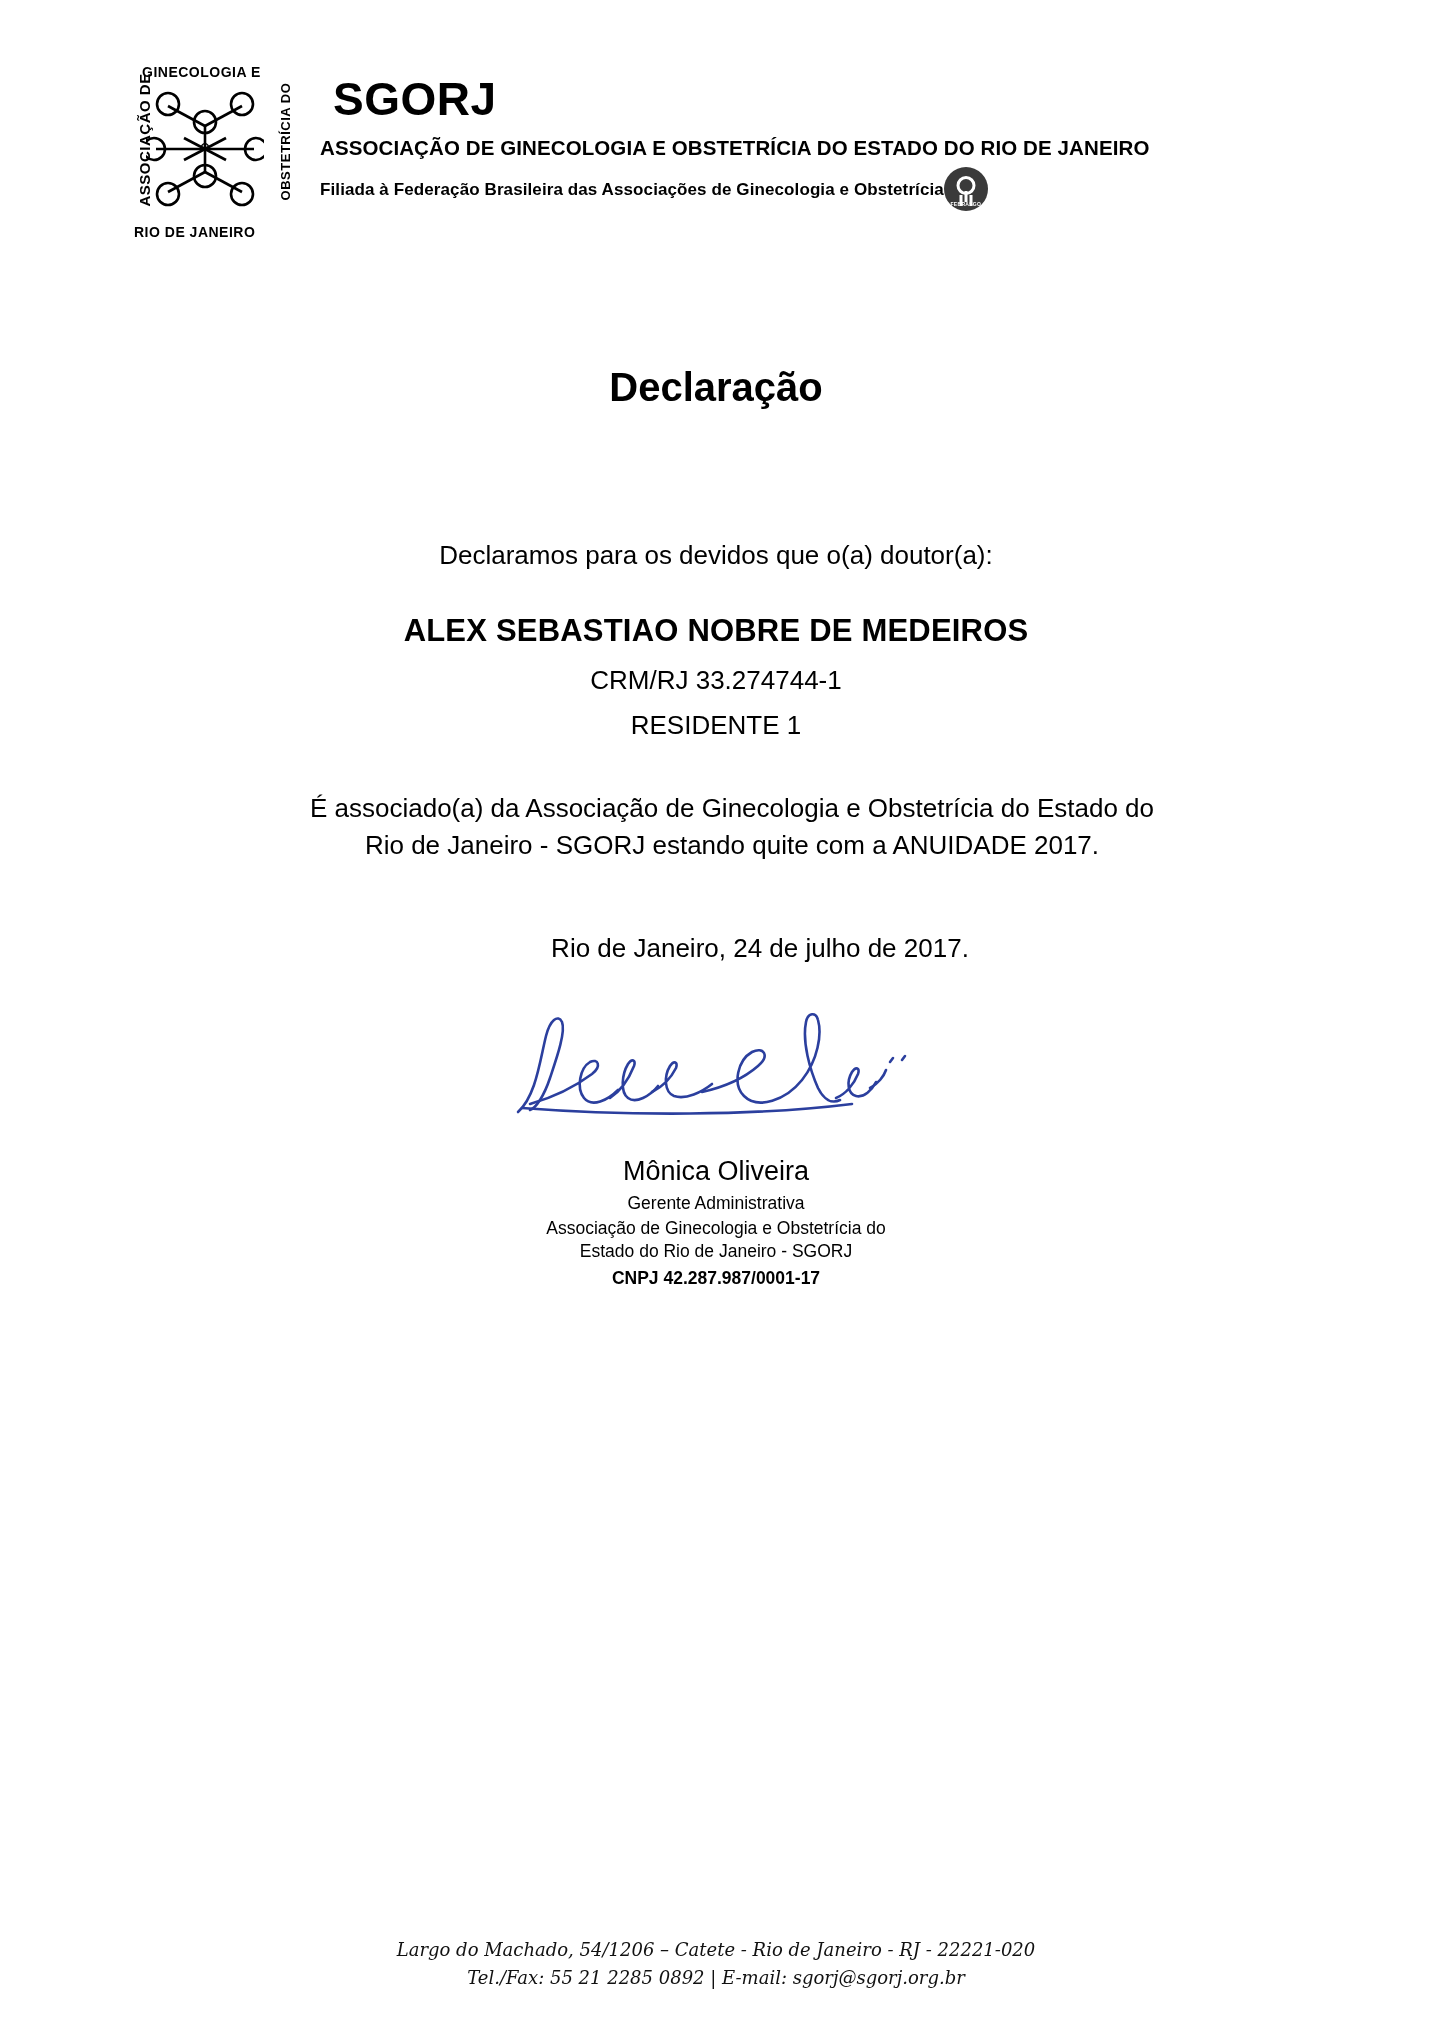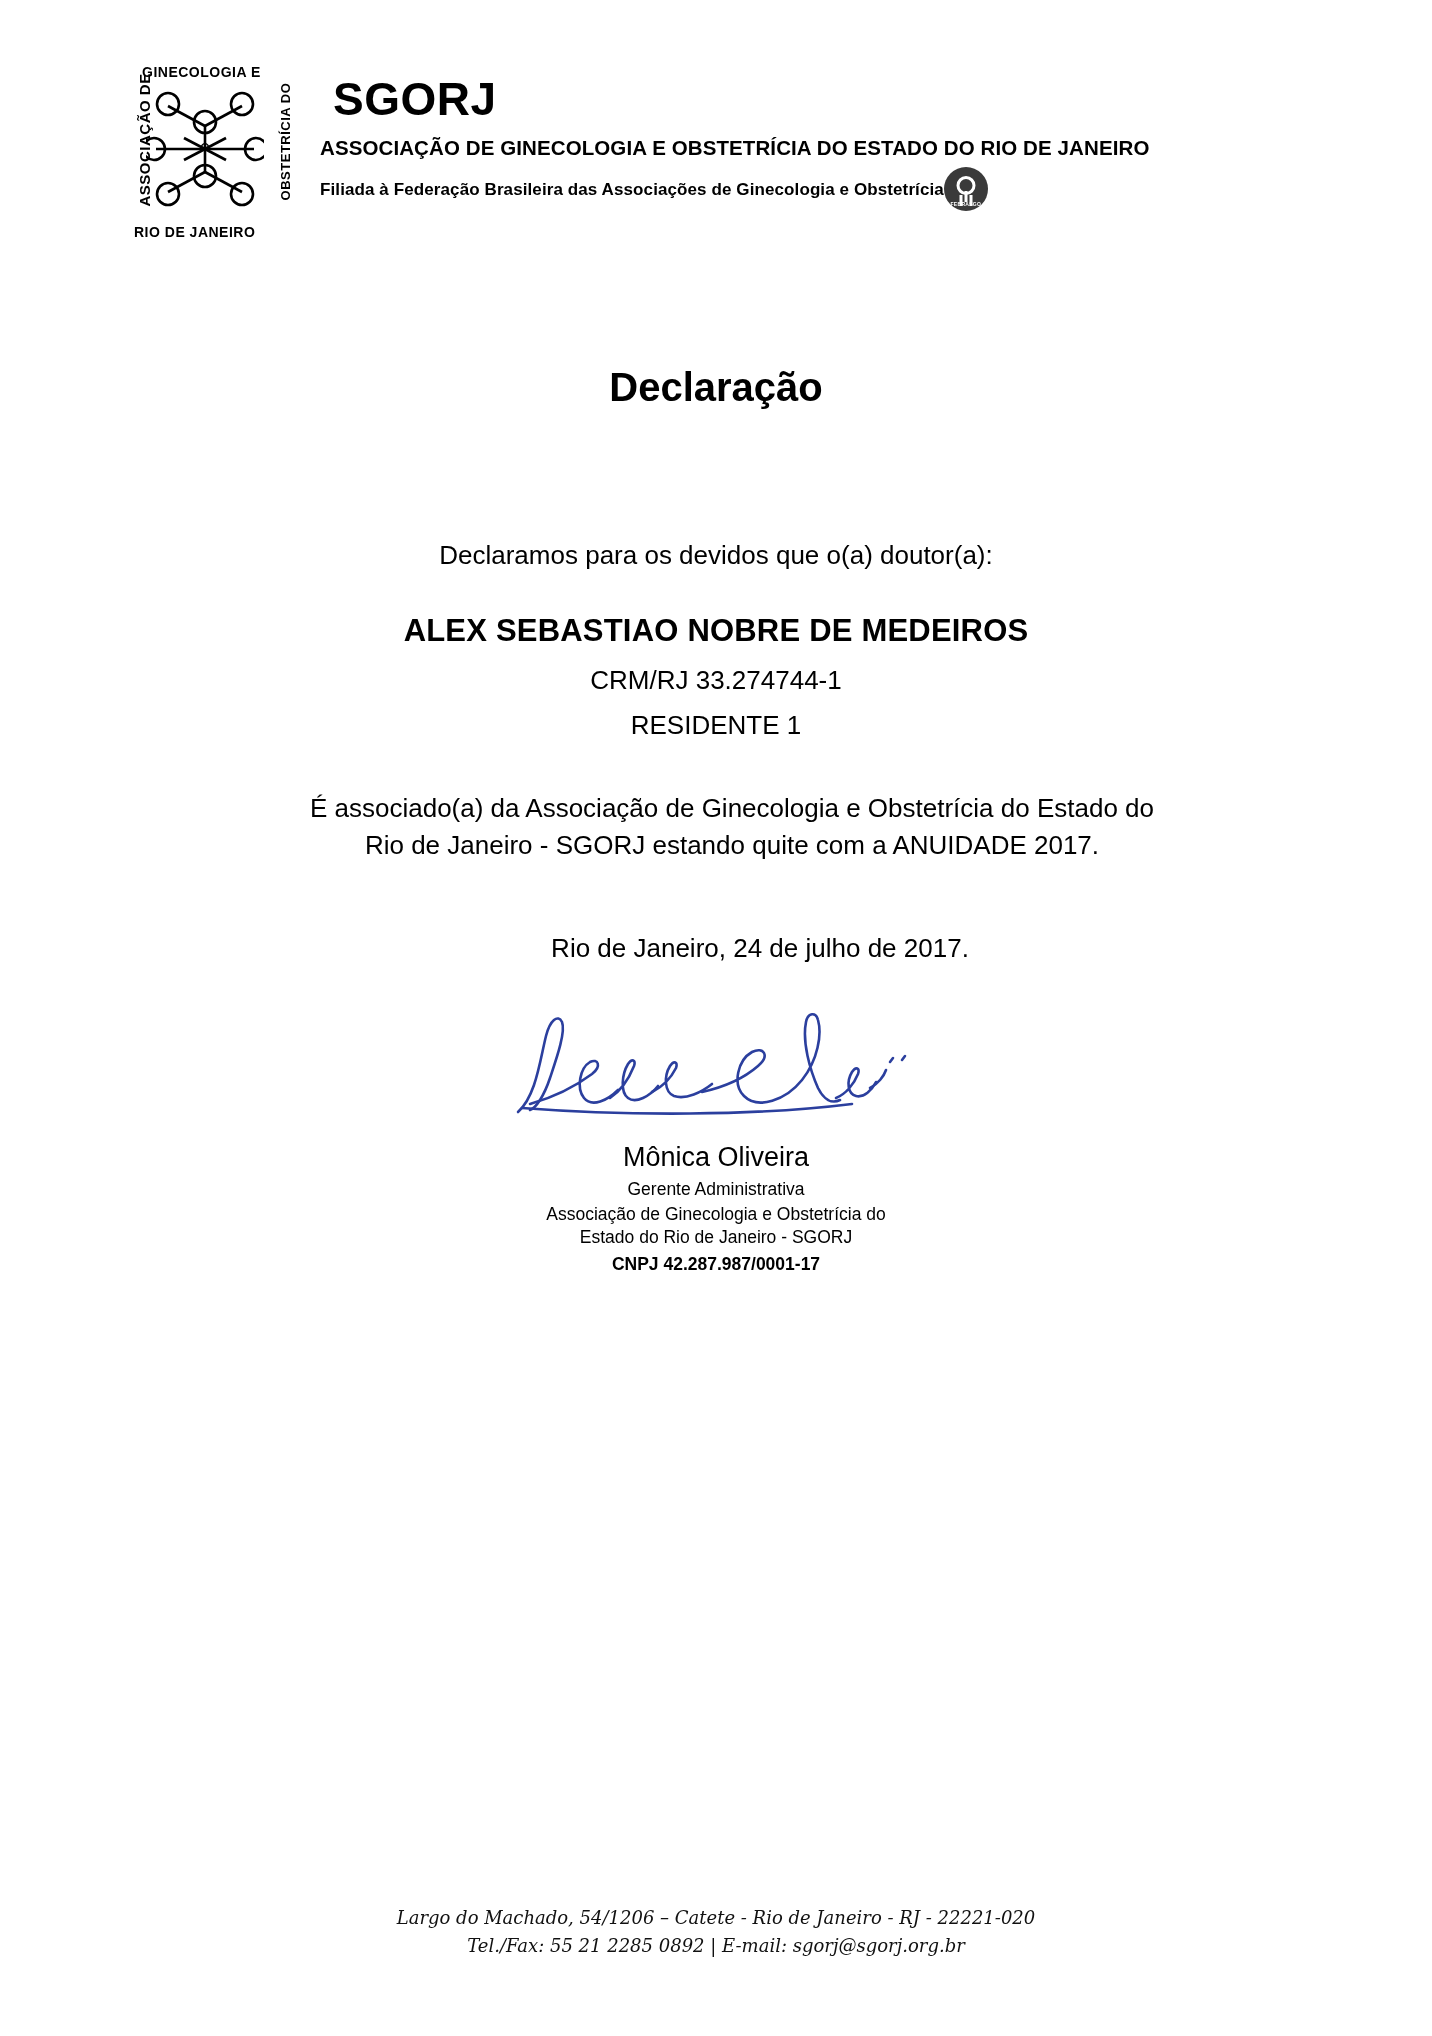--- a/index.html
+++ b/index.html
@@ -236,21 +236,21 @@
     text-align: center;
   }
   .signature-svg {
     display: block;
     margin: 0 auto;
     width: 420px;
     height: 140px;
   }
   .sig-name {
     font-size: 27px;
-    margin-top: 2px;
+    margin-top: 16px;
   }
   .sig-role {
     font-size: 17.5px;
     margin-top: 6px;
   }
   .sig-org1 {
     font-size: 17.5px;
     margin-top: 4px;
   }
   .sig-org2 {
@@ -259,21 +259,21 @@
   }
   .sig-cnpj {
     font-size: 17.5px;
     font-weight: bold;
     margin-top: 6px;
   }
 
   
   .footer {
     position: absolute;
-    bottom: 76px;
+    bottom: 44px;
     left: 0;
     width: 100%;
     text-align: center;
     font-family: "DejaVu Serif", serif;
     font-style: italic;
     font-size: 18px;
     line-height: 1.55;
     color: #111;
   }
 </style>

